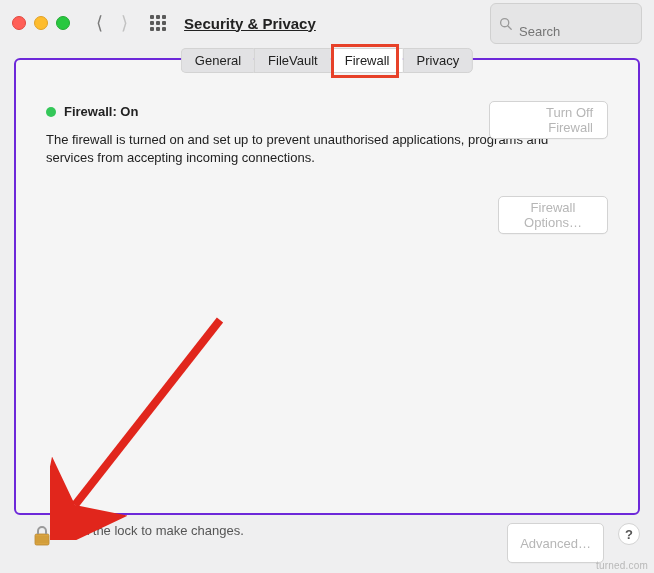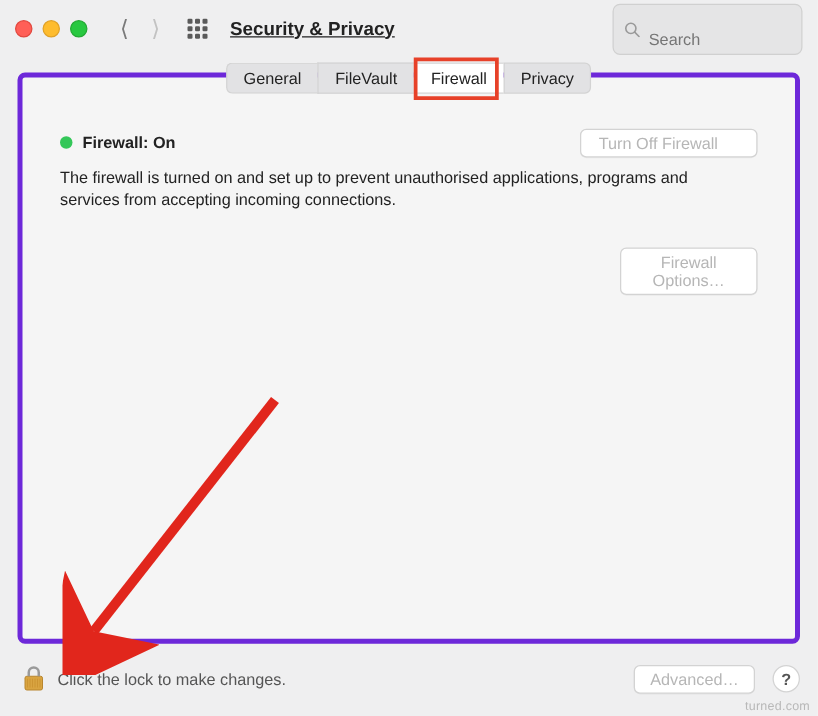--- a/index.html
+++ b/index.html
@@ -77,21 +77,21 @@
     border: none; outline: none; background: transparent;
     font-size: 13px; color: #444; width: 100%; margin-top: 16px;
   }
   .search-icon svg { display:block; }
 
   
   .main {
     position: absolute;
     left: 14px; right: 14px; top: 58px; bottom: 58px;
     background: var(--panel);
-    border: 4px solid #6d28d9;
+    border: 2px solid #6d28d9;
     border-radius: 6px;
   }
   
   .tabs-wrap {
     position: absolute;
     left: 50%; transform: translateX(-50%);
     top: -12px;
     display: flex;
     border-radius: 6px;
     z-index: 5;
@@ -139,40 +139,40 @@
     border: 1px solid var(--btn-border);
     border-radius: 5px;
     padding: 3px 14px;
     font-size: 13px;
     color: #b6b6b6;
     box-shadow: 0 0.5px 0 rgba(0,0,0,0.05);
   }
   .btn-turn-off {
     position: absolute;
     right: 0; top: -3px;
-    width: 142px;
-    text-align: left;
+    width: 119px;
+    text-align: right;
   }
   .desc {
     font-size: 13px;
     line-height: 1.35;
     margin-bottom: 22px;
     max-width: 540px;
   }
   .btn-options {
     position: absolute;
     right: 0; top: 92px;
     width: 110px;
     text-align: center;
   }
   
   .footer {
     position: absolute;
-    left: 16px; right: 14px; bottom: 10px;
-    display: flex; align-items: center; gap: 8px;
+    left: 31px; right: 14px; bottom: 10px;
+    display: flex; gap: 8px;
     height: 40px;
   }
   .lock-icon-wrap {
     width: 22px; height: 26px;
     display: flex; align-items: center; justify-content: center;
   }
   .lock-icon svg { display: block; }
   .footer-text { font-size: 13px; color: #555; }
   .footer-spacer { flex: 1; }
   .btn-adv {

